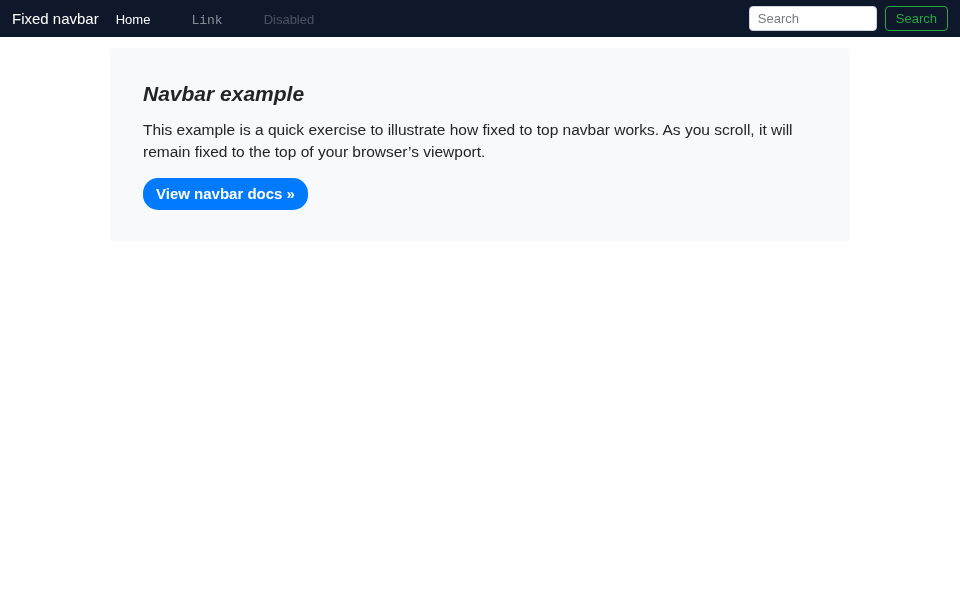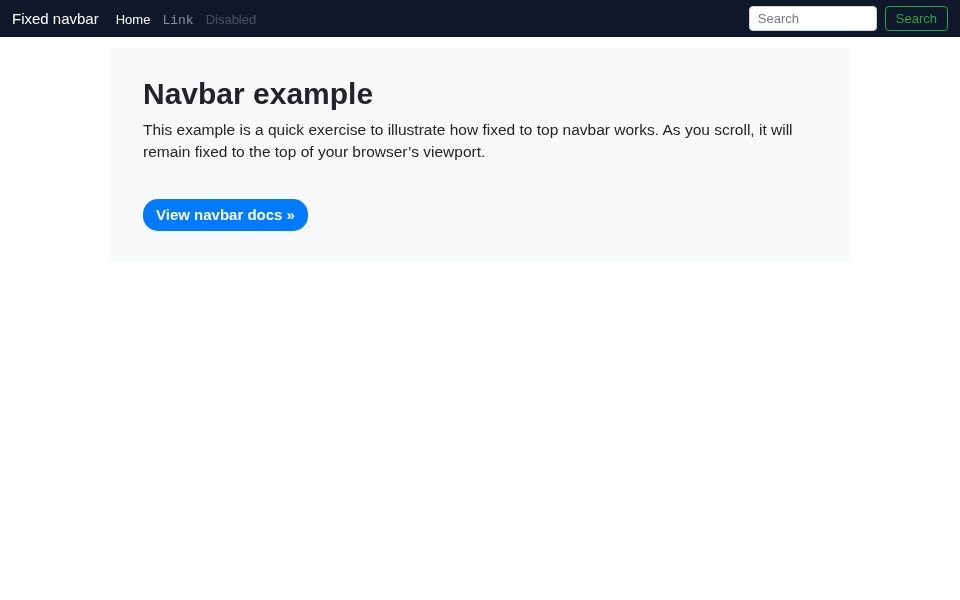--- a/index.html
+++ b/index.html
@@ -30,20 +30,21 @@
     font-weight: 500;
     text-decoration: none;
     margin-right: 11px;
     white-space: nowrap;
     cursor: pointer;
   }
   .navbar-nav {
     display: flex;
     align-items: center;
     list-style: none;
+    gap: 29px;
   }
   .nav-link {
     font-size: 13px;
     text-decoration: none;
     padding: 0 6px;
     white-space: nowrap;
     cursor: pointer;
   }
   .nav-link.active { color: #ffffff; }
   .nav-link.normal { color: rgba(255,255,255,0.5); font-family: Liberation Mono, monospace; }
@@ -86,26 +87,27 @@
   }
   .hero {
     width: 740px;
     min-height: 183px;
     margin: 11px auto 0;
     background: #f8f9fa;
     border-radius: 4px;
     padding: 28px 33px 31px;
   }
   .hero-title {
-    font-size: 30px;
+    font-size: 21px;
     font-weight: 600;
     line-height: 35px;
     color: #212529;
     letter-spacing: 0;
     margin-bottom: 8px;
+    font-style: italic;
   }
   .hero-description {
     font-size: 15.5px;
     line-height: 22px;
     color: #212529;
     max-width: 680px;
     margin-bottom: 15px;
   }
   .btn-primary {
     display: inline-block;
@@ -113,21 +115,20 @@
     border: none;
     border-radius: 15px;
     color: #ffffff;
     font-size: 15px;
     font-weight: 600;
     line-height: 18px;
     font-family: "Liberation Sans", "DejaVu Sans", sans-serif;
     padding: 7px 13px;
     cursor: pointer;
     text-decoration: none;
-    margin-top: 21px;
   }
 </style>
 </head>
 <body>
 
 <nav class="navbar">
   <a class="navbar-brand">Fixed navbar</a>
   <ul class="navbar-nav">
     <li>
       <a class="nav-link active">Home</a>

